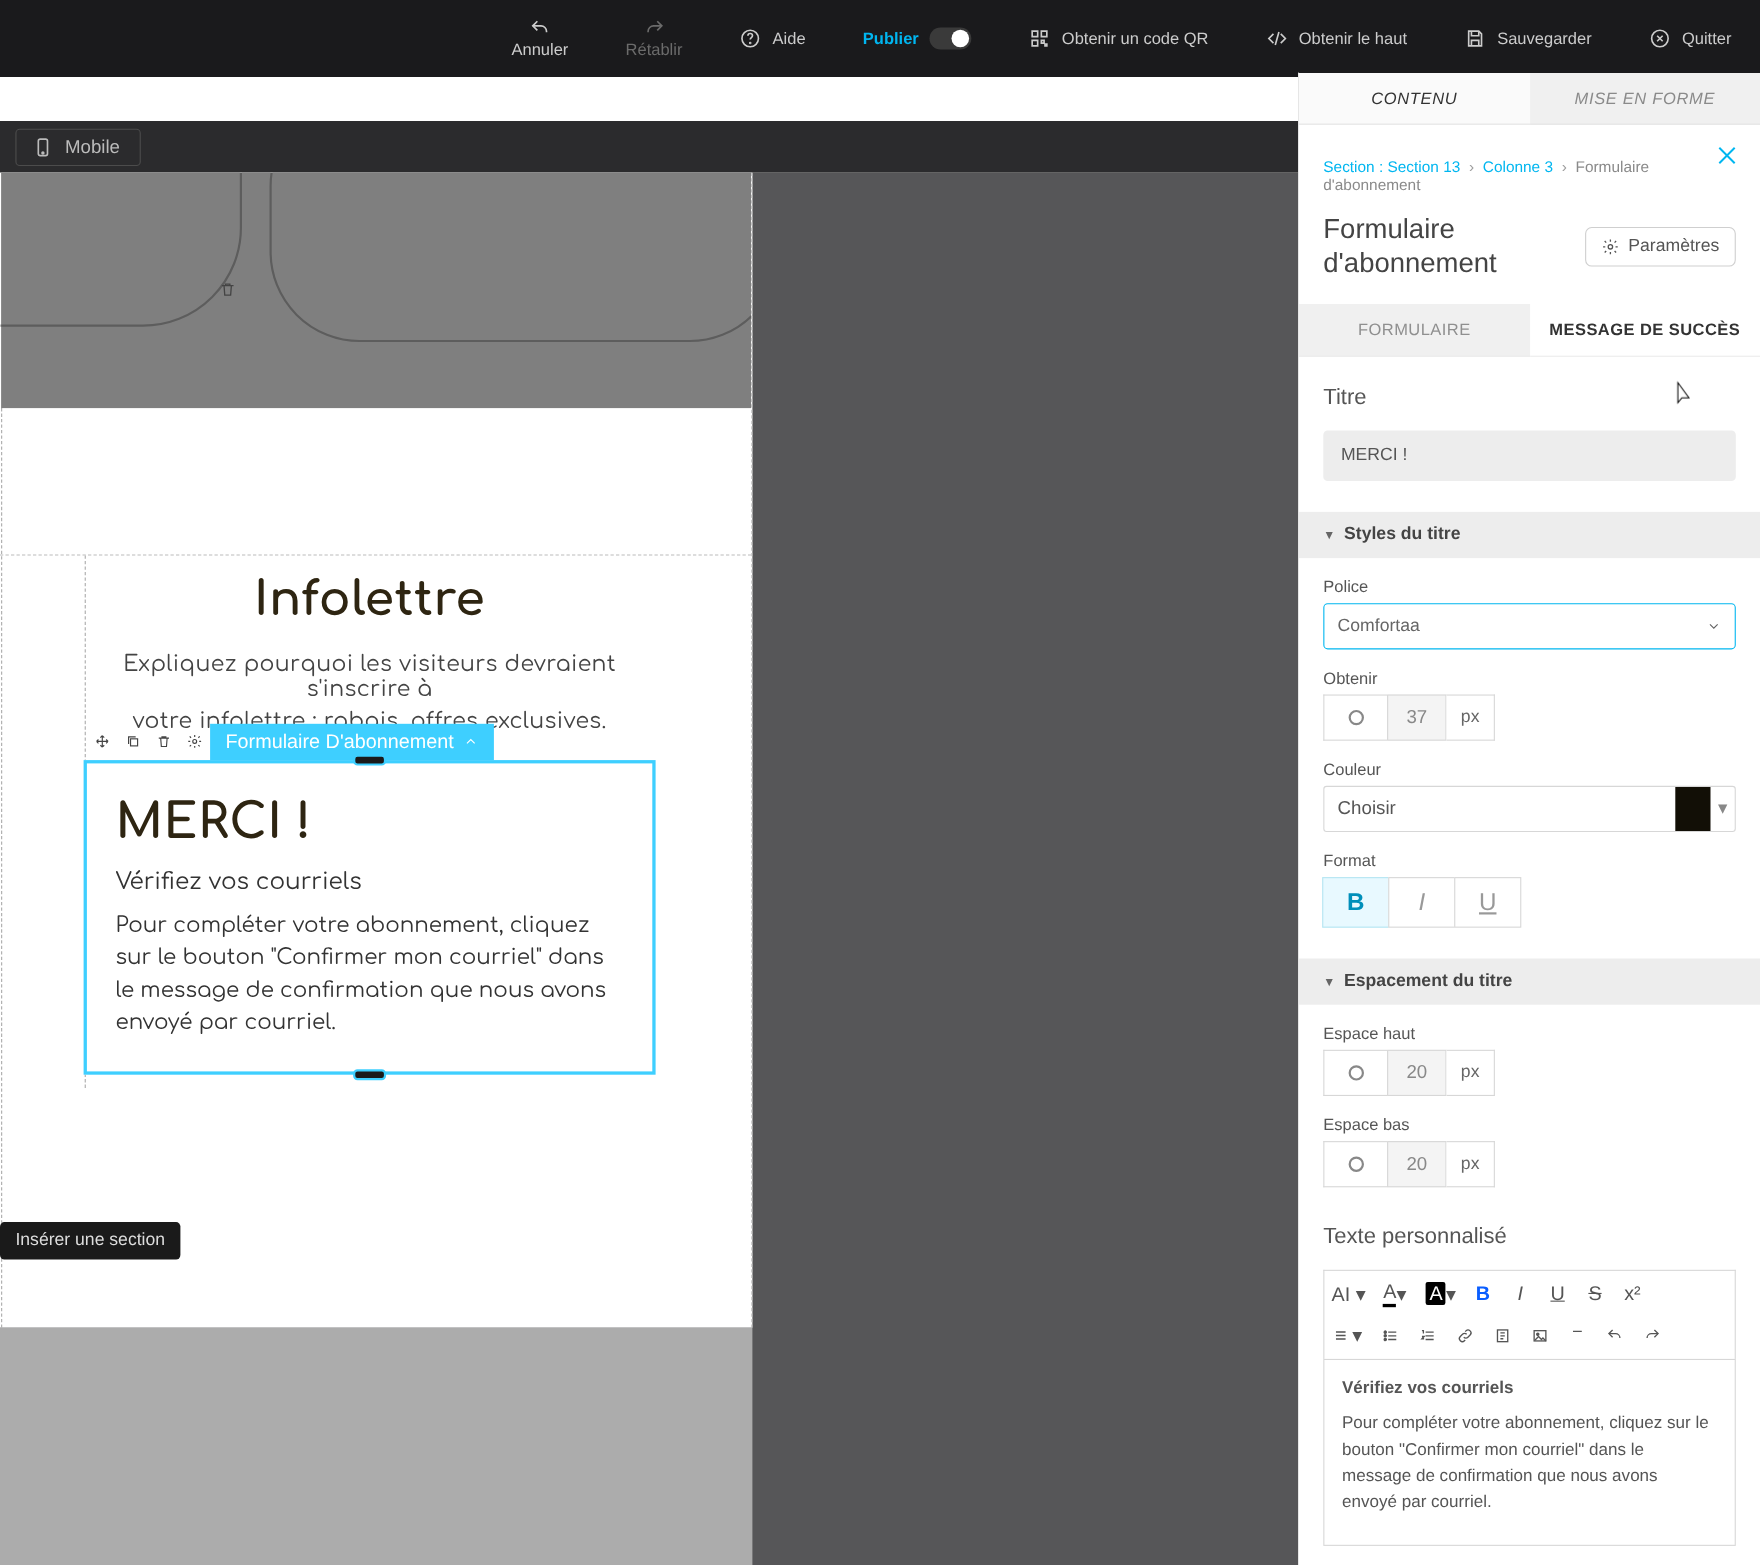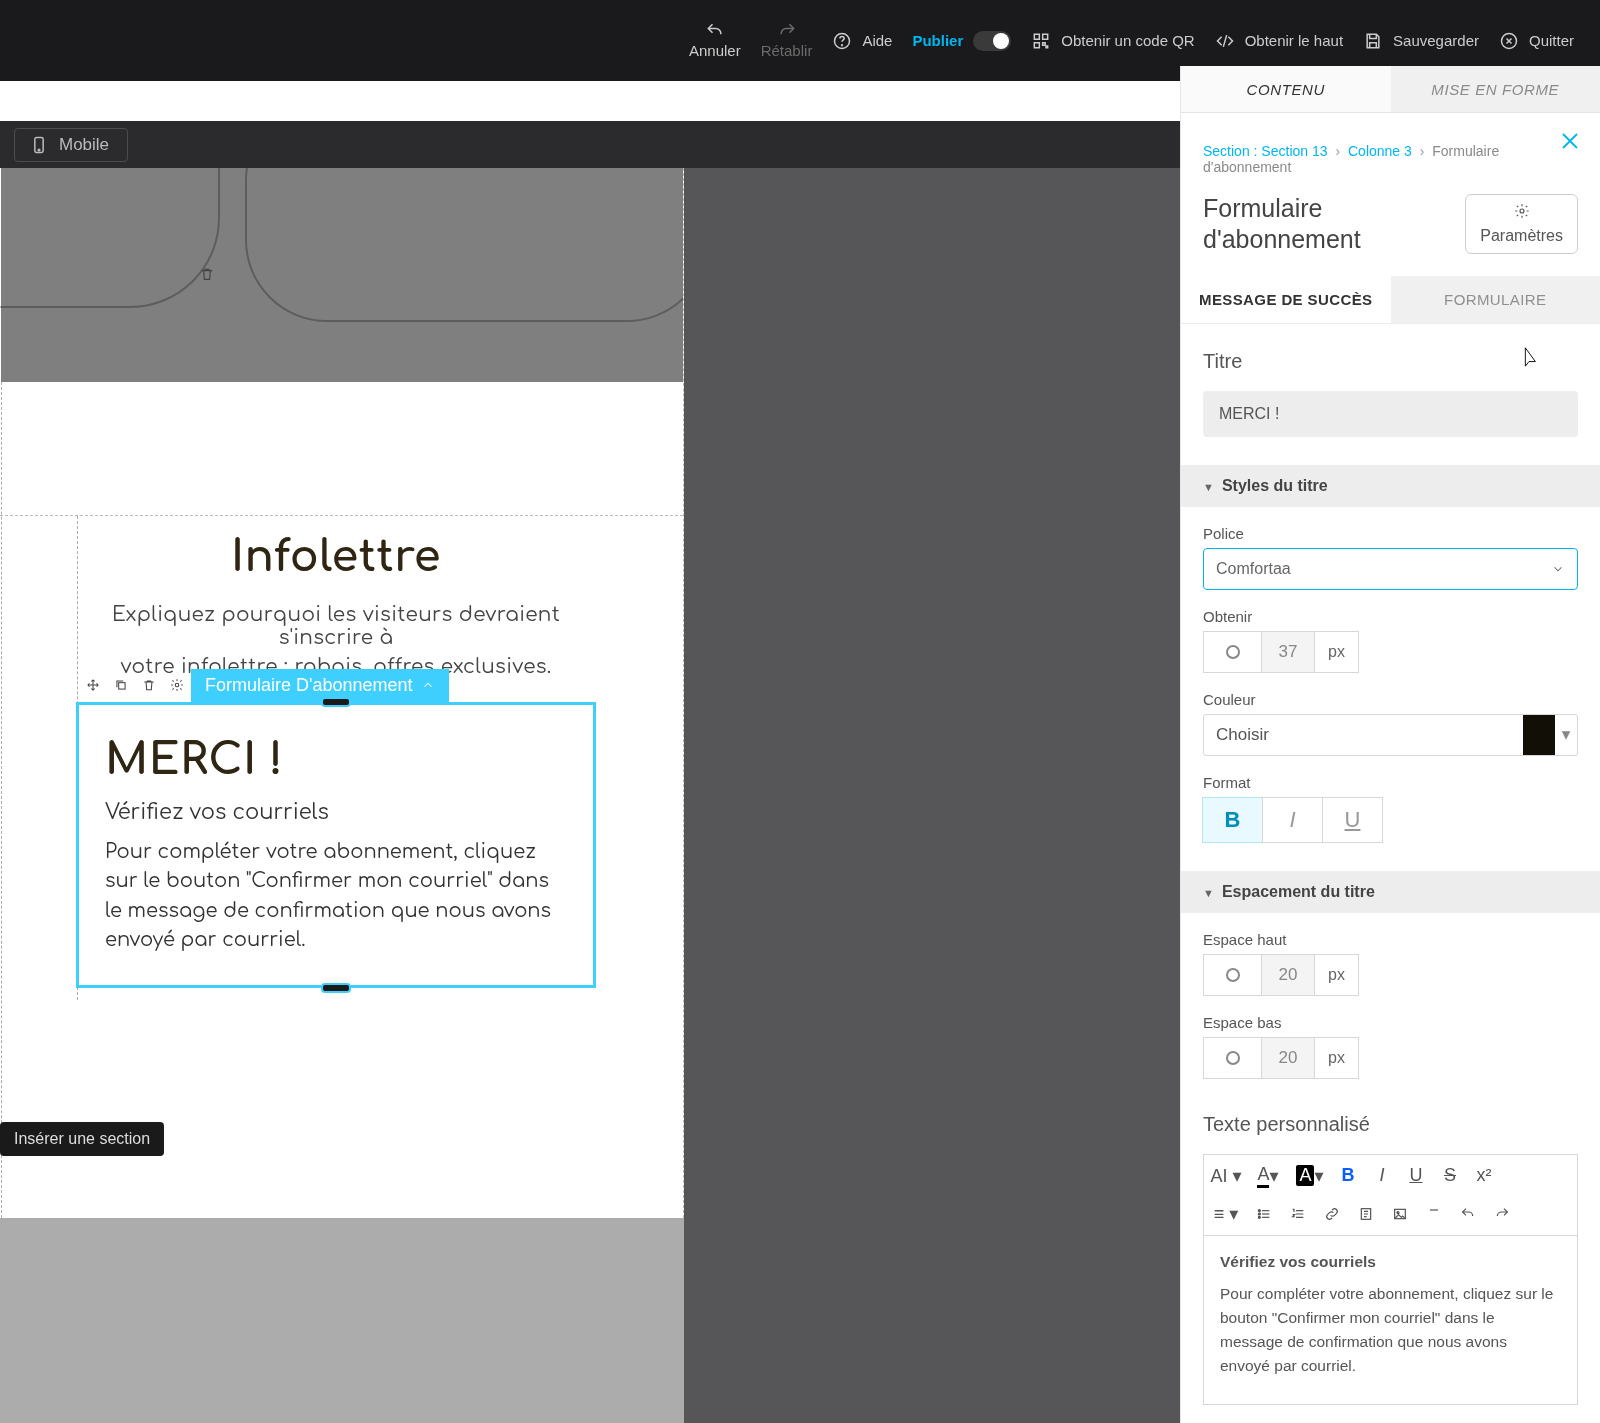--- a/index.html
+++ b/index.html
@@ -27,24 +27,24 @@
     width: 1600px; height: 1423px;
     background: var(--panel-bg);
     overflow: hidden;
     position: relative;
   }
 
   
   .topbar {
     display: flex;
     align-items: center;
-    height: 81px;
+    height: 70px;
     background: var(--topbar);
     padding: 0 20px;
-    gap: 8px;
+    gap: 40px;
     color: #ddd;
     font-size: 17px;
   }
   .topbar .spacer { flex: 1; }
   .tb-item {
     display: flex; align-items: center; gap: 10px;
     color: #ccc; cursor: pointer;
     padding: 4px 6px;
   }
   .tb-col { flex-direction: column; gap: 2px; line-height: 1.1; }
@@ -264,21 +264,21 @@
     display: flex; align-items: center; justify-content: space-between;
     gap: 12px; margin-bottom: 20px;
   }
   .panel-head h2 {
     margin: 0; font-size: 25px; font-weight: 400; color: #444;
     line-height: 1.25;
   }
   .btn-outline {
     display: inline-flex; align-items: center; gap: 8px;
     padding: 8px 14px; border: 1px solid #cfcfcf; border-radius: 6px;
-    color: #555; font-size: 16px; cursor: pointer; background: #fff; flex-direction: column;
+    color: #555; font-size: 16px; cursor: pointer; background: #fff;
   }
 
   .sub-tabs {
     display: flex; margin: 0 -22px 26px;
   }
   .sub-tabs .st {
     flex: 1; text-align: center; padding: 15px 6px;
     font-size: 15px; letter-spacing: .4px;
     border-bottom: 1px solid #ececec;
   }
@@ -641,22 +641,22 @@
           <svg viewBox="0 0 24 24">
               <circle cx="12" cy="12" r="3"></circle>
               <path d="M12 2v3M12 19v3M4.2 4.2l2.1 2.1M17.7 17.7l2.1 2.1M2 12h3M19 12h3M4.2 19.8l2.1-2.1M17.7 6.3l2.1-2.1"></path>
             </svg>
         </span>
         <span>Paramètres</span>
       </div>
     </div>
 
     <div class="sub-tabs">
+      <div class="st off">FORMULAIRE</div>
       <div class="st on">MESSAGE DE SUCCÈS</div>
-      <div class="st off">FORMULAIRE</div>
     </div>
 
     <div class="sec-title">Titre</div>
     <input class="field-input" value="MERCI !" style="">
 
     <div class="accordion">
       <span class="caret"></span>
       <span>Styles du titre</span>
     </div>
 

